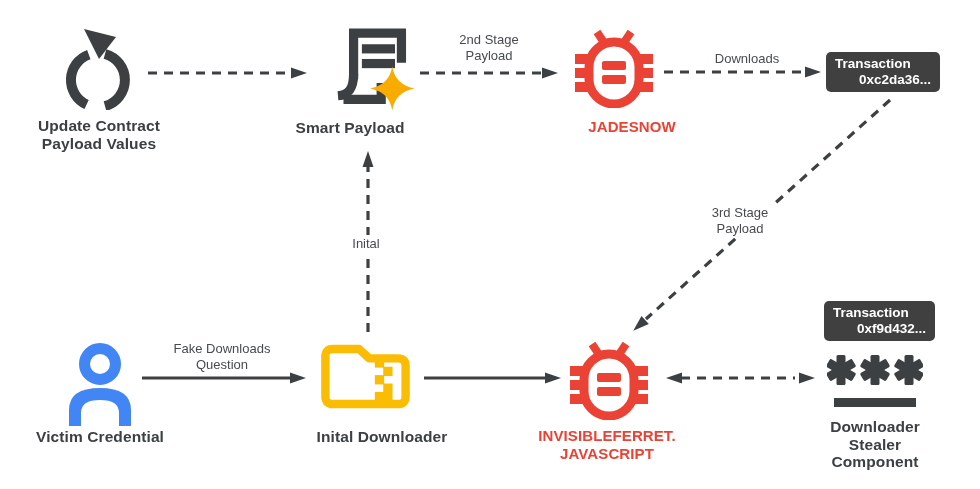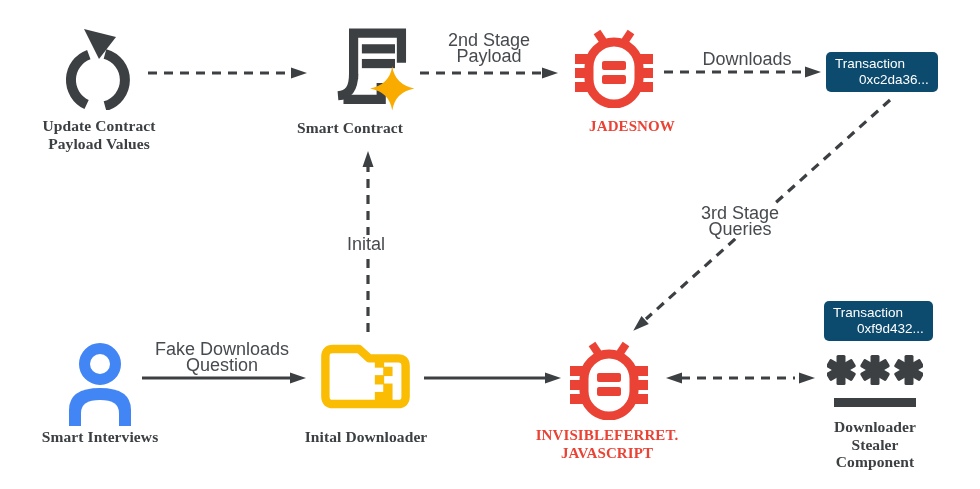--- a/index.html
+++ b/index.html
@@ -5,32 +5,32 @@
   html,body{margin:0;padding:0;background:#fff;}
   .canvas{
     position:relative;width:980px;height:489px;background:#ffffff;overflow:hidden;
     font-family:"Liberation Sans","DejaVu Sans",sans-serif;
   }
   .wires{position:absolute;left:0;top:0;width:980px;height:489px;}
   .icon{position:absolute;}
   .lbl{
     position:absolute;transform:translate(-50%,-50%);
     font-weight:700;font-size:15.5px;line-height:17.5px;color:#3C4043;
-    text-align:center;white-space:pre-line;letter-spacing:.1px;font-family:Liberation Serif, serif;
+    text-align:center;white-space:pre-line;letter-spacing:.1px;
   }
   .lbl.red{color:#EA4335;font-size:15px;}
   .elbl{
     position:absolute;transform:translate(-50%,-50%);
-    font-weight:400;font-size:18px;line-height:16px;color:#474B4F;
+    font-weight:400;font-size:13px;line-height:16px;color:#474B4F;
     text-align:center;white-space:pre-line;
   }
   .elbl.bg{background:#ffffff;padding:1px 5px;}
   .tx{
-    position:absolute;background:#0c4a6e;color:#ffffff;border-radius:5px;
-    padding:4px 9px;font-size:13.5px;line-height:16px;font-weight:400;
+    position:absolute;background:#404040;color:#ffffff;border-radius:5px;
+    padding:4px 9px;font-size:13.5px;line-height:16px;font-weight:700;
   }
   .tx .hash{display:block;margin-left:24px;}
 </style>
 </head>
 <body>
 
 <div class="canvas">
 
   <svg class="wires" viewBox="0 0 980 489">
     <defs>
@@ -72,21 +72,21 @@
   <svg class="icon" style="left:326px;top:22px" width="92" height="96" viewBox="0 0 100 104">
     <g stroke="#3C4043" stroke-width="10" fill="none">
       <path d="M30 62 V12 H82 V44"></path>
       <path d="M30 56 C30 72 25 79 13 80"></path>
       <path d="M19 84 H60 V66"></path>
     </g>
     <rect x="39" y="24" width="36" height="10" fill="#3C4043"></rect>
     <rect x="39" y="40" width="36" height="10" fill="#3C4043"></rect>
     <path d="M72 48 Q75 68 96 72 Q75 76 72 96 Q69 76 48 72 Q69 68 72 48 Z" fill="#F9AB00"></path>
   </svg>
-  <div class="lbl" style="left:350px;top:128px">Smart Contract</div>
+  <div class="lbl" style="left:350px;top:128px">Smart Payload</div>
 
   <svg class="icon" style="left:575px;top:28px" width="78" height="80" viewBox="0 0 78 80">
     <g stroke="#EA4335" stroke-width="8" fill="none">
       <path d="M30 16 L22 4"></path>
         <path d="M48 16 L56 4"></path>
     </g>
     <g fill="#EA4335">
       <rect x="0" y="26" width="16" height="10"></rect>
         <rect x="0" y="40" width="16" height="10"></rect>
         <rect x="0" y="54" width="16" height="10"></rect>
@@ -102,43 +102,43 @@
 
   <div class="tx" style="left:826px;top:52px">
     <span>Transaction</span>
     <span class="hash">0xc2da36...</span>
   </div>
 
   <div class="elbl" style="left:489px;top:48px">2nd Stage
 Payload</div>
   <div class="elbl" style="left:747px;top:59px">Downloads</div>
   <div class="elbl bg" style="left:740px;top:221px">3rd Stage
-Queries</div>
+Payload</div>
   <div class="elbl bg" style="left:366px;top:244px">Inital</div>
   <div class="elbl" style="left:222px;top:357px">Fake Downloads
 Question</div>
 
   <svg class="icon" style="left:62px;top:342px" width="76" height="84" viewBox="0 0 76 84">
     <circle cx="38" cy="22" r="15.5" fill="#ffffff" stroke="#4285F4" stroke-width="11"></circle>
     <path d="M7 84 V68 Q7 46 38 46 Q69 46 69 68 V84 Z" fill="#4285F4"></path>
     <path d="M19 84 V71 Q19 58 38 58 Q57 58 57 71 V84 Z" fill="#ffffff"></path>
   </svg>
-  <div class="lbl" style="left:100px;top:437px">Smart Interviews</div>
+  <div class="lbl" style="left:100px;top:437px">Victim Credential</div>
 
   <svg class="icon" style="left:317px;top:340px" width="97" height="74" viewBox="0 0 104 78">
     <path d="M9 60 V17 Q9 9 17 9 H45 L56 19 H87 Q95 19 95 27 V60 Q95 68 87 68 H17 Q9 68 9 60 Z" fill="#ffffff" stroke="#FBBC04" stroke-width="9" stroke-linejoin="round"></path>
     <g fill="#FBBC04">
       <rect x="62" y="19" width="10" height="10"></rect>
       <rect x="71" y="28" width="10" height="10"></rect>
       <rect x="62" y="37" width="10" height="10"></rect>
       <rect x="71" y="46" width="10" height="18"></rect>
       <rect x="62" y="55" width="10" height="10"></rect>
     </g>
   </svg>
-  <div class="lbl" style="left:366px;top:437px">Inital Downloader</div>
+  <div class="lbl" style="left:382px;top:437px">Inital Downloader</div>
 
   <svg class="icon" style="left:570px;top:340px" width="78" height="80" viewBox="0 0 78 80">
     <g stroke="#EA4335" stroke-width="8" fill="none">
       <path d="M30 16 L22 4"></path>
         <path d="M48 16 L56 4"></path>
     </g>
     <g fill="#EA4335">
       <rect x="0" y="26" width="16" height="10"></rect>
         <rect x="0" y="40" width="16" height="10"></rect>
         <rect x="0" y="54" width="16" height="10"></rect>

